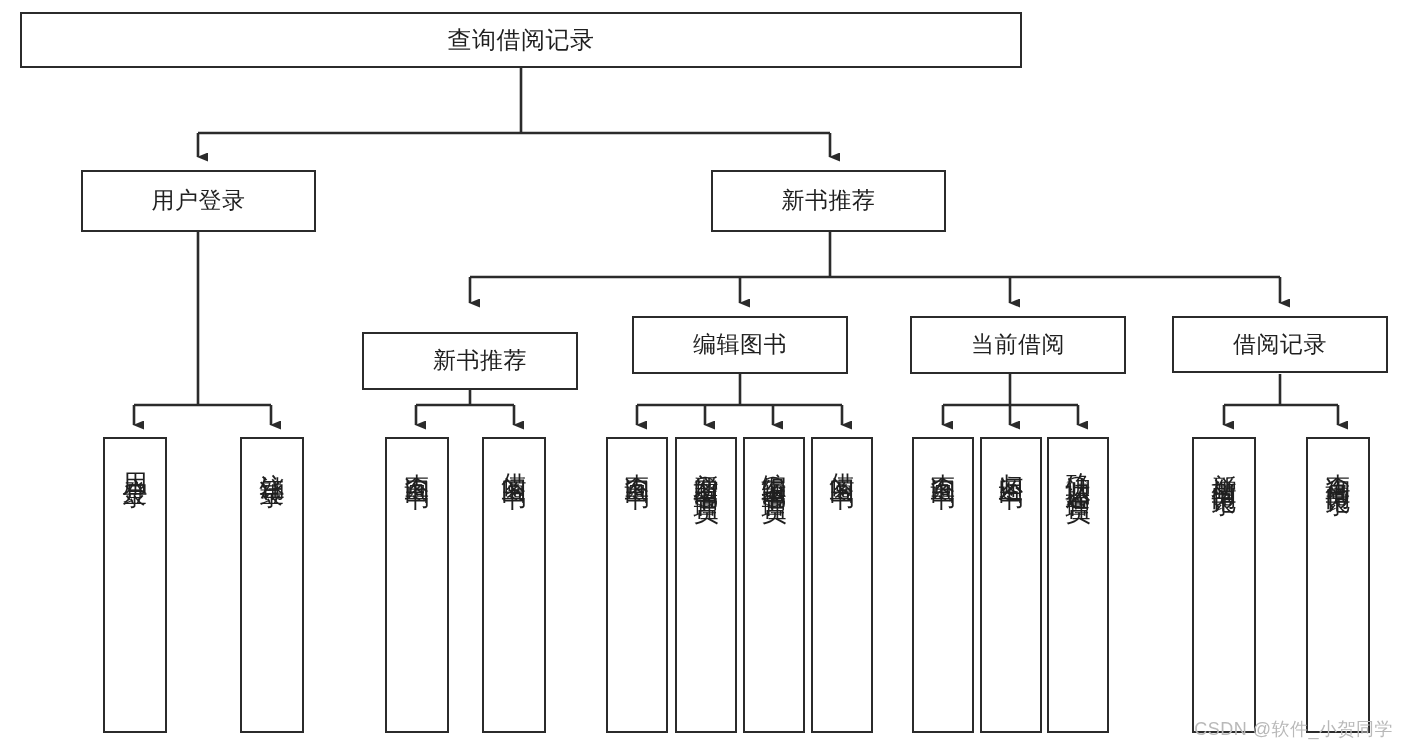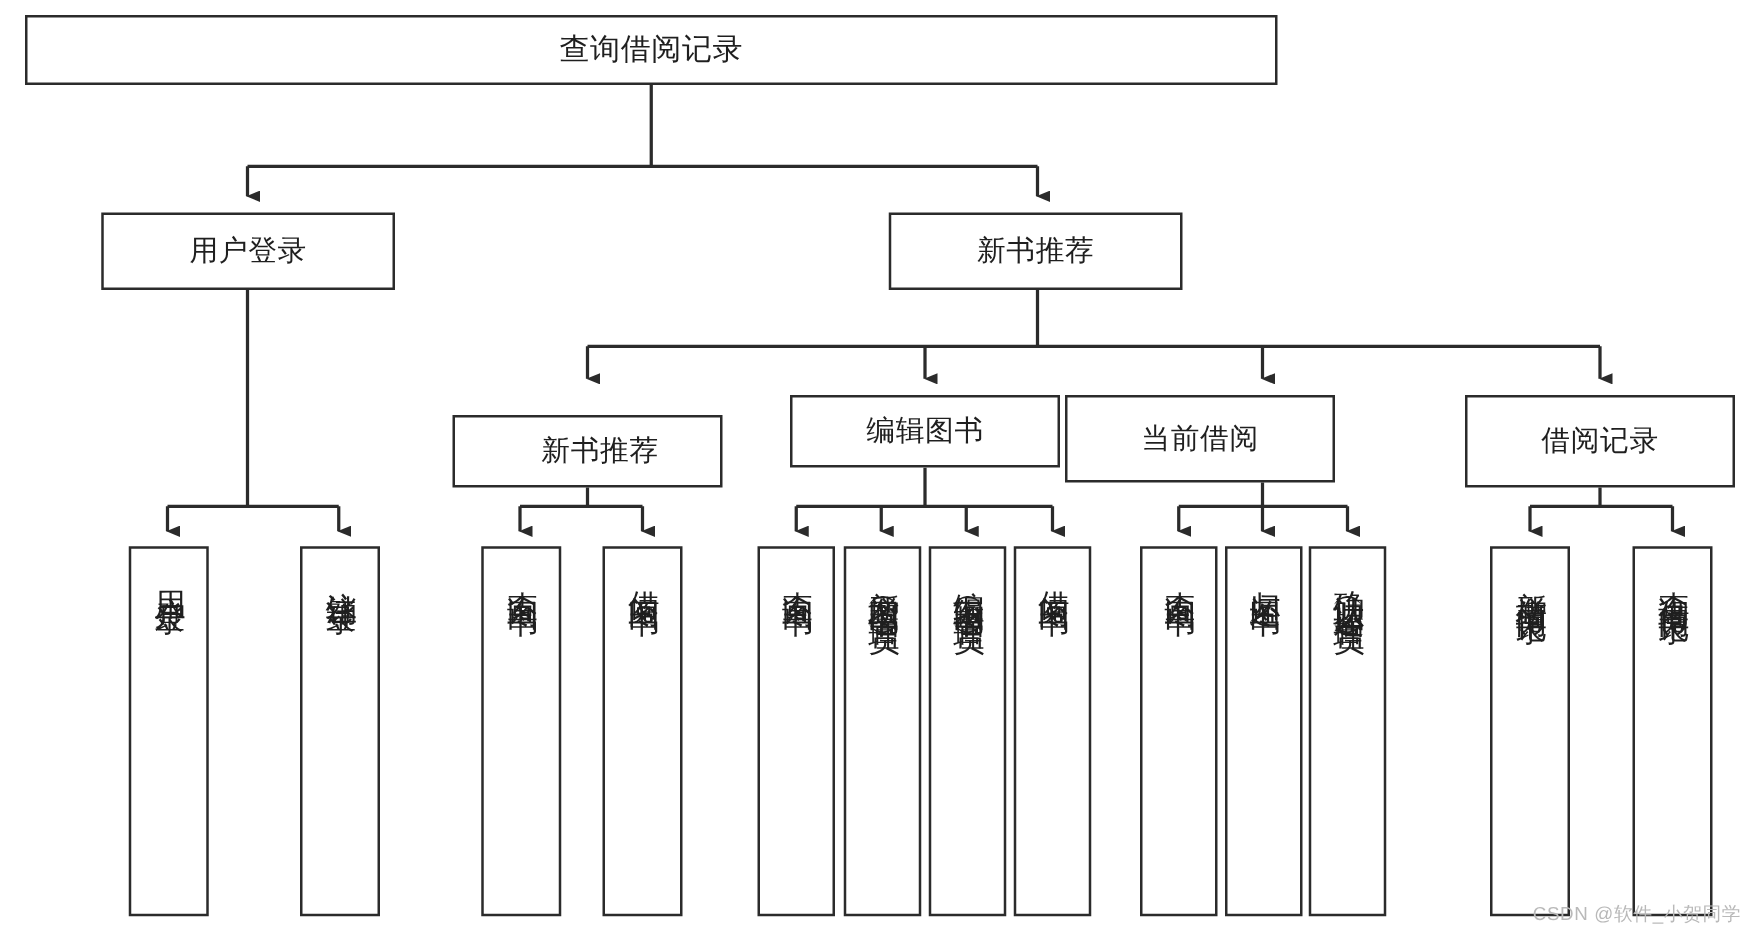--- a/index.html
+++ b/index.html
@@ -63,21 +63,21 @@
     text-orientation: upright;
     font-size: 25px;
     line-height: 1;
     letter-spacing: 4px;
     white-space: nowrap;
   }
   #watermark {
     position: absolute;
     right: 12px;
     bottom: 6px;
-    font-size: 15px;
+    font-size: 18px;
     color: #b9b9b9;
     letter-spacing: 0.5px;
     z-index: 5;
     white-space: nowrap;
   }
 </style>
 </head>
 <body>
 
 <div id="diagram-root">
@@ -142,24 +142,24 @@
   <div class="node horiz" style="left:711px; top:170px; width:235px; height:62px;">
     <span class="node-label">新书推荐</span>
   </div>
 
   <div class="node horiz" style="left:362px; top:332px; width:216px; height:58px;padding-left:20px;">
     <span class="node-label">新书推荐</span>
   </div>
   <div class="node horiz" style="left:632px; top:316px; width:216px; height:58px;">
     <span class="node-label">编辑图书</span>
   </div>
-  <div class="node horiz" style="left:852px; top:316px; width:216px; height:70px;">
+  <div class="node horiz" style="left:910px; top:316px; width:216px; height:58px;">
     <span class="node-label">当前借阅</span>
   </div>
-  <div class="node horiz" style="left:1172px; top:316px; width:216px; height:74px;justify-content:center;">
+  <div class="node horiz" style="left:1172px; top:316px; width:216px; height:57px;justify-content:center;">
     <span class="node-label">借阅记录</span>
   </div>
 
   <div class="node leaf" style="left:103px; top:437px; width:64px; height:296px;">
     <span class="node-label">用户登录</span>
   </div>
   <div class="node leaf" style="left:240px; top:437px; width:64px; height:296px;">
     <span class="node-label">注销登录</span>
   </div>
 

